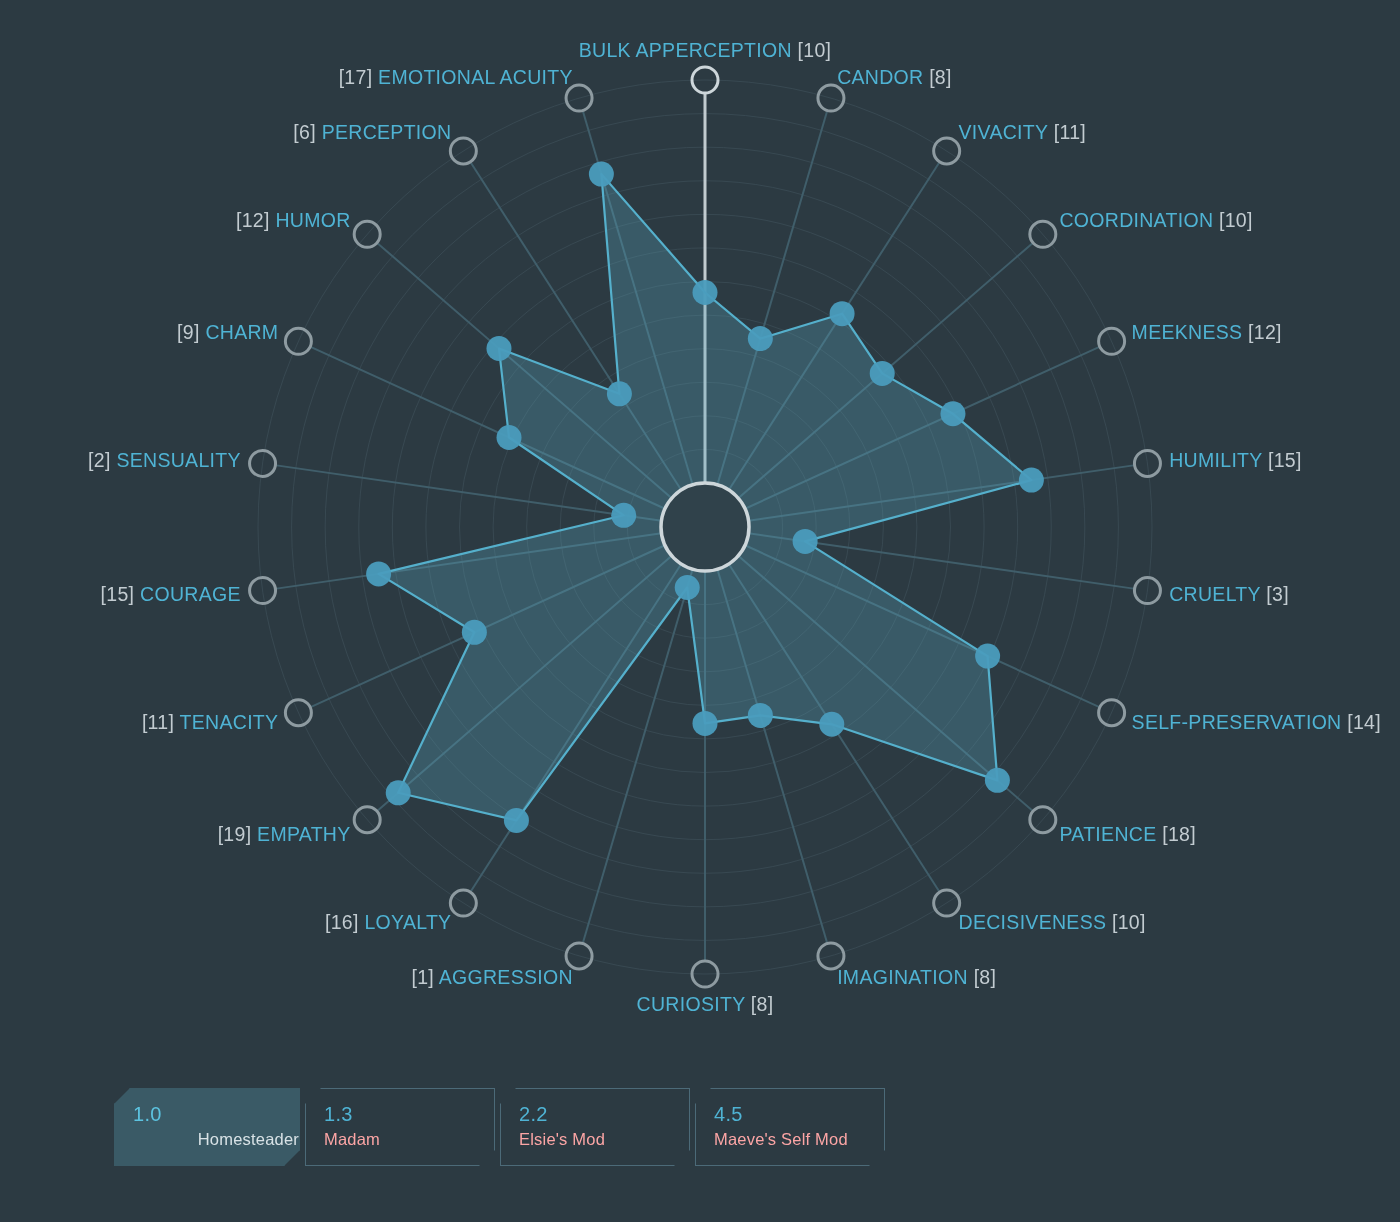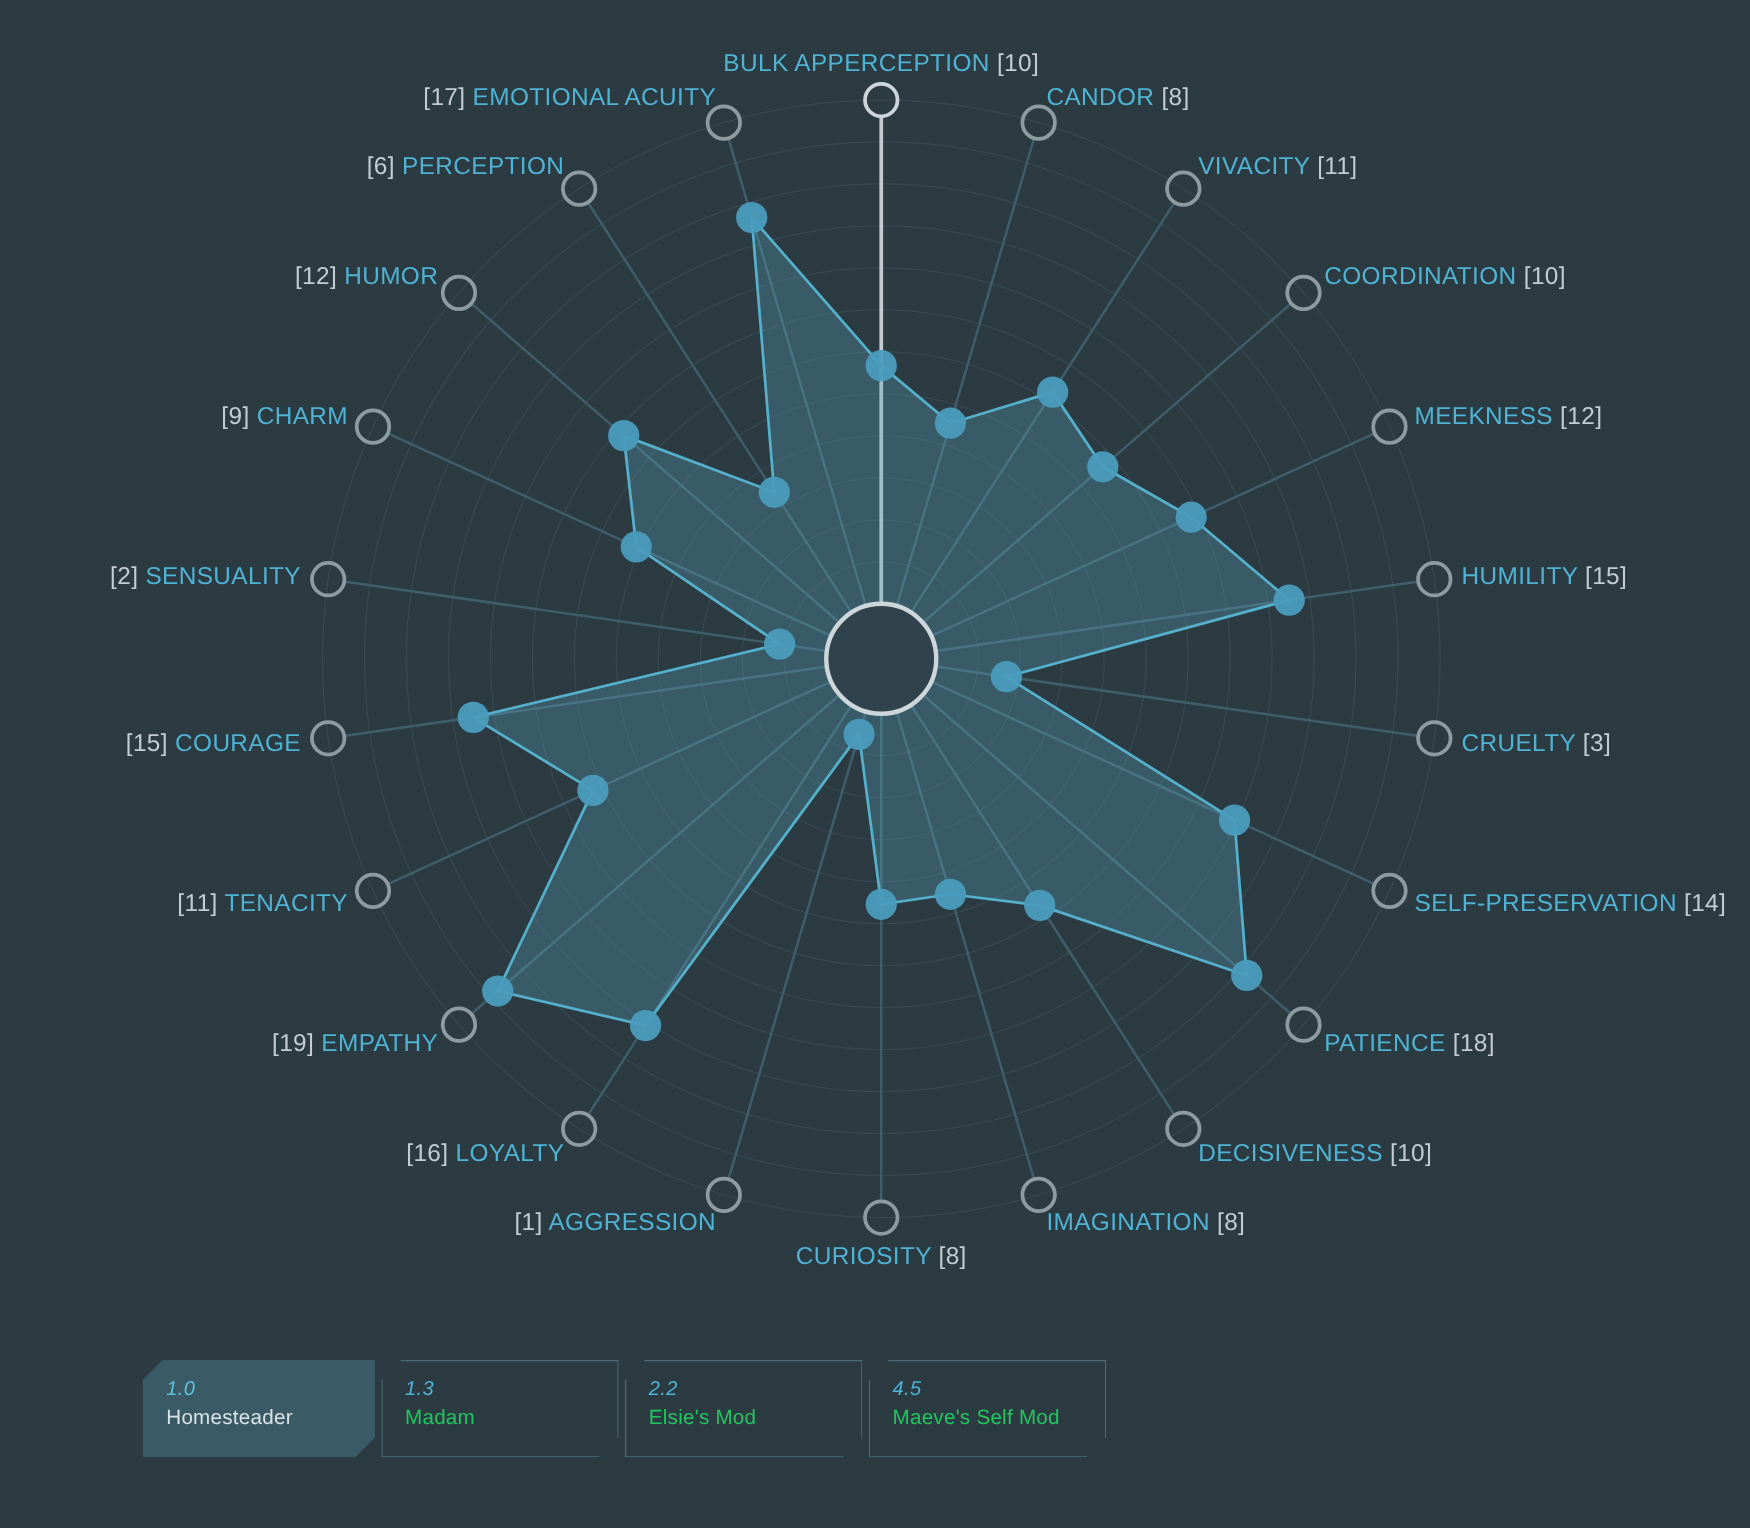--- a/index.html
+++ b/index.html
@@ -56,35 +56,34 @@
     cursor: pointer;
     user-select: none;
   }
   .tab.active {
     background: #3a5a66;
     border-color: #3a5a66;
     width: 186px;
   }
   .tab-version {
     display: block;
-    font-size: 16px;
+    font-size: 20px;
     color: #4fb3d4;
     line-height: 1.25;
     letter-spacing: 0.3px;
-    font-style: italic;
   }
   .tab.active .tab-version { color: #5cc3e0; }
   .tab-name {
     display: block;
     font-size: 16.5px;
-    color: #22c55e;
+    color: #fca5a5;
     line-height: 1.5;
     letter-spacing: 0.2px;
   }
-  .tab.active .tab-name { color: #d8e2e6; }
+  .tab.active .tab-name { color: #d8e2e6; text-align: right; }
 </style>
 </head>
 <body>
 
 <div id="app">
 
   <div id="chart-area">
     <svg id="radar" viewBox="0 0 1400 1060">
       <g id="grid-rings">
           <circle cx="705" cy="527" r="77.58333333333334" fill="none" stroke="#3c4e57" stroke-width="1" stroke-opacity="0.75"></circle>

